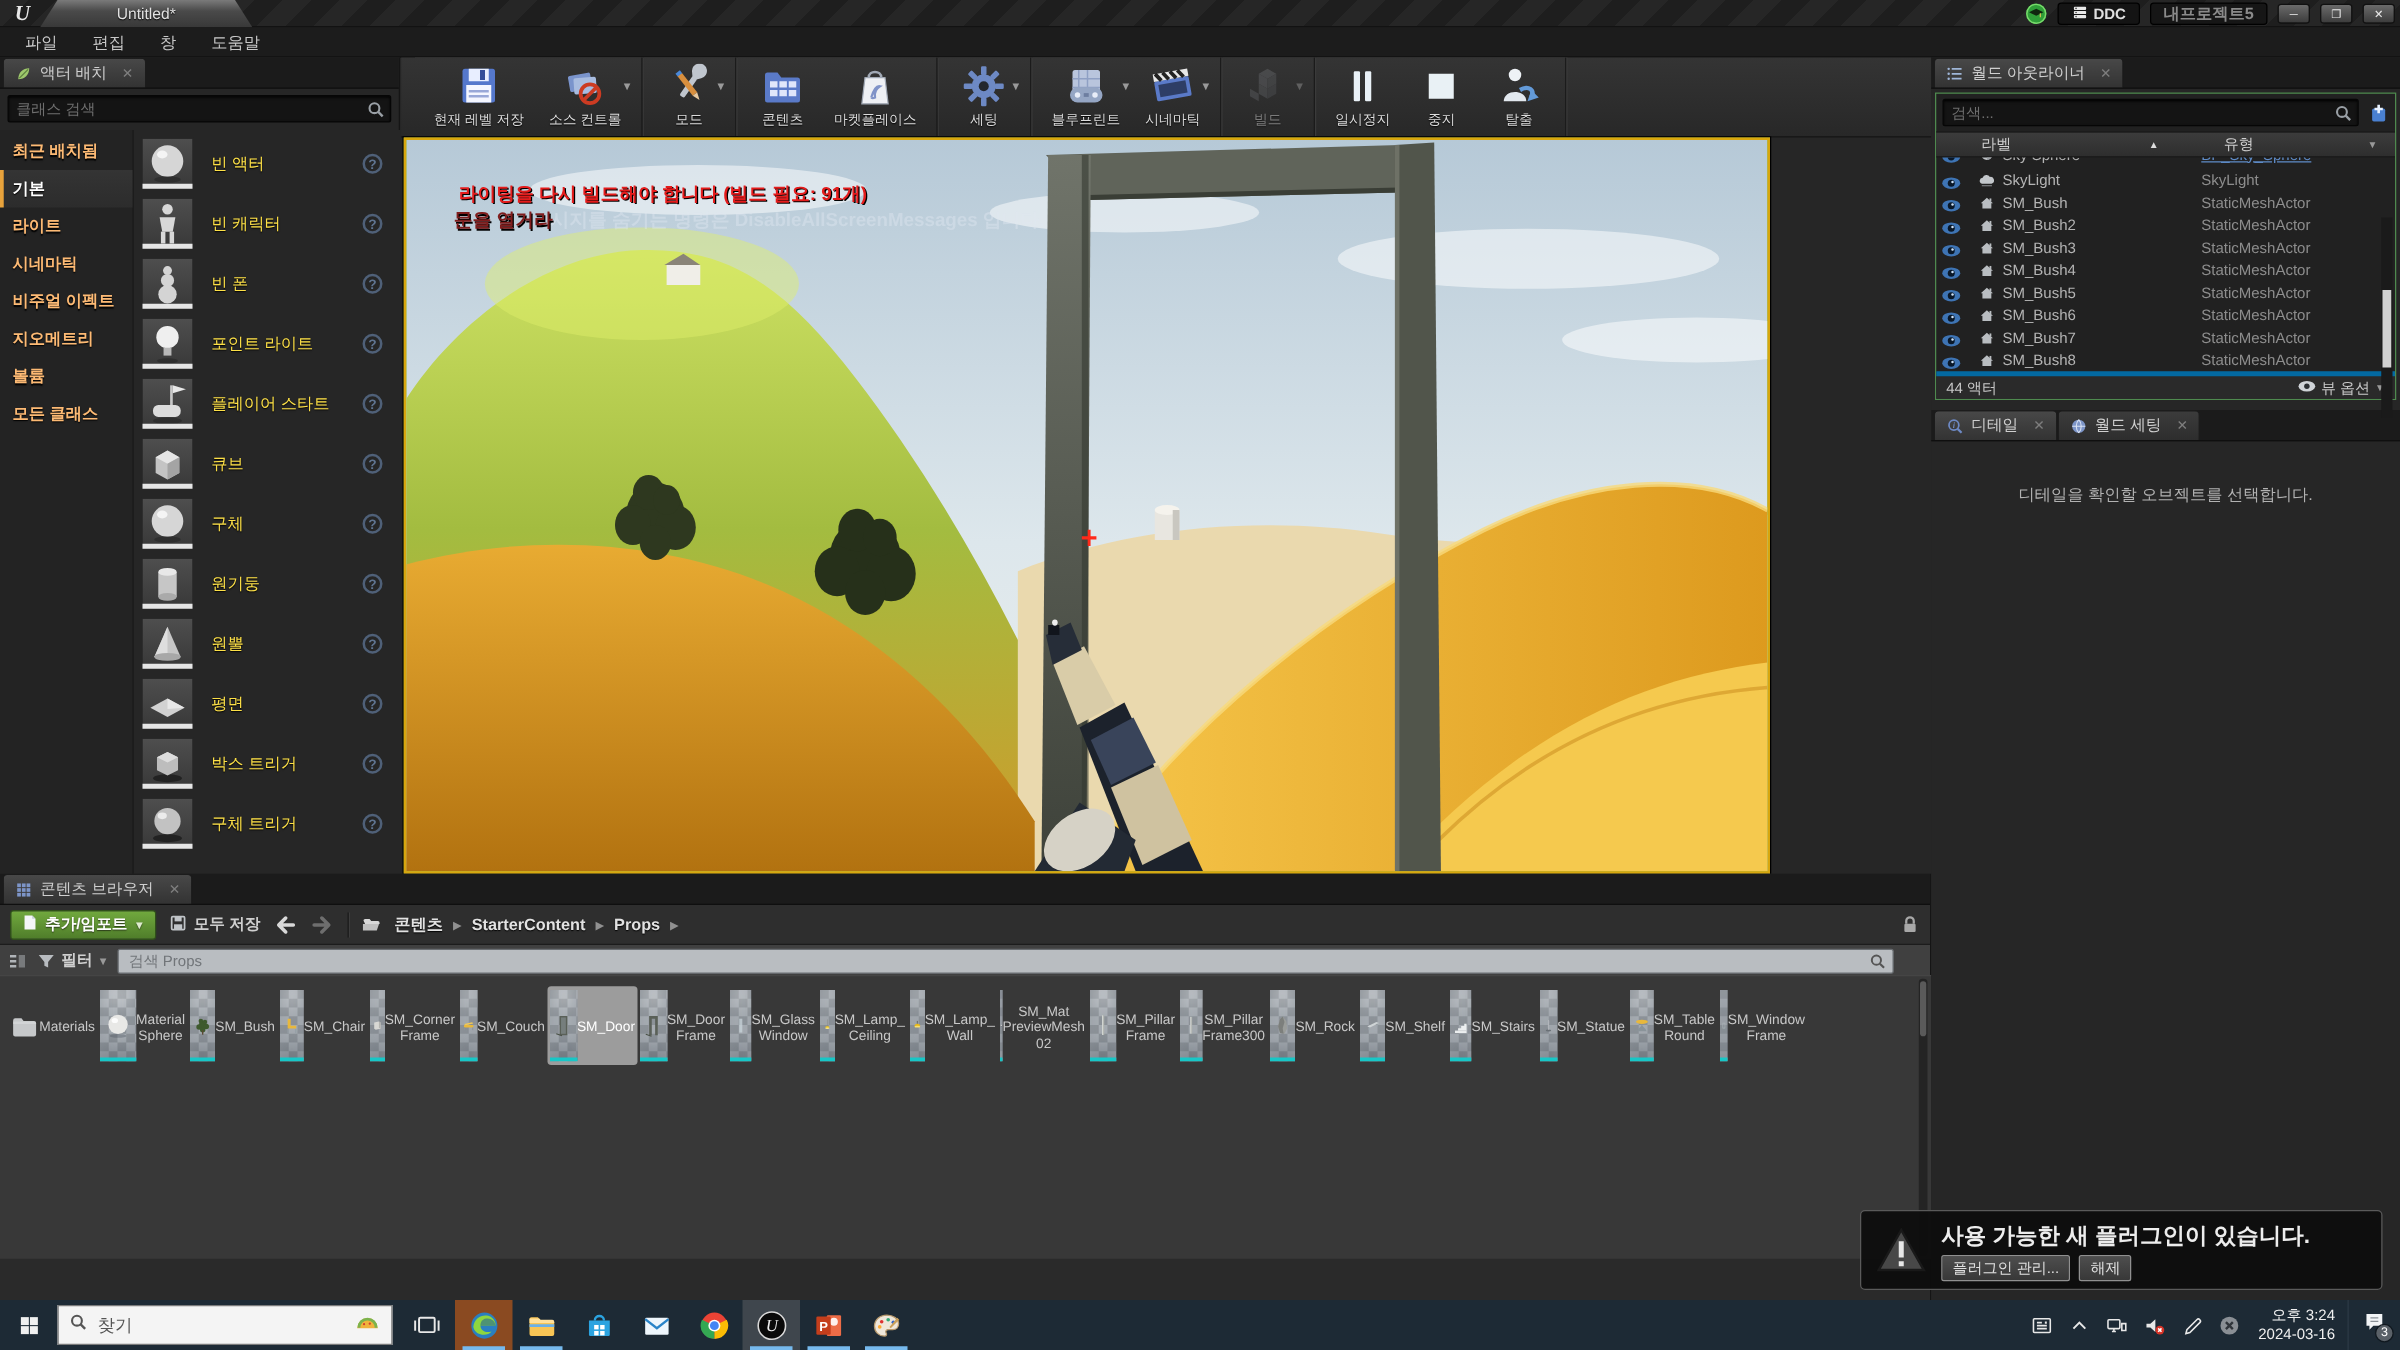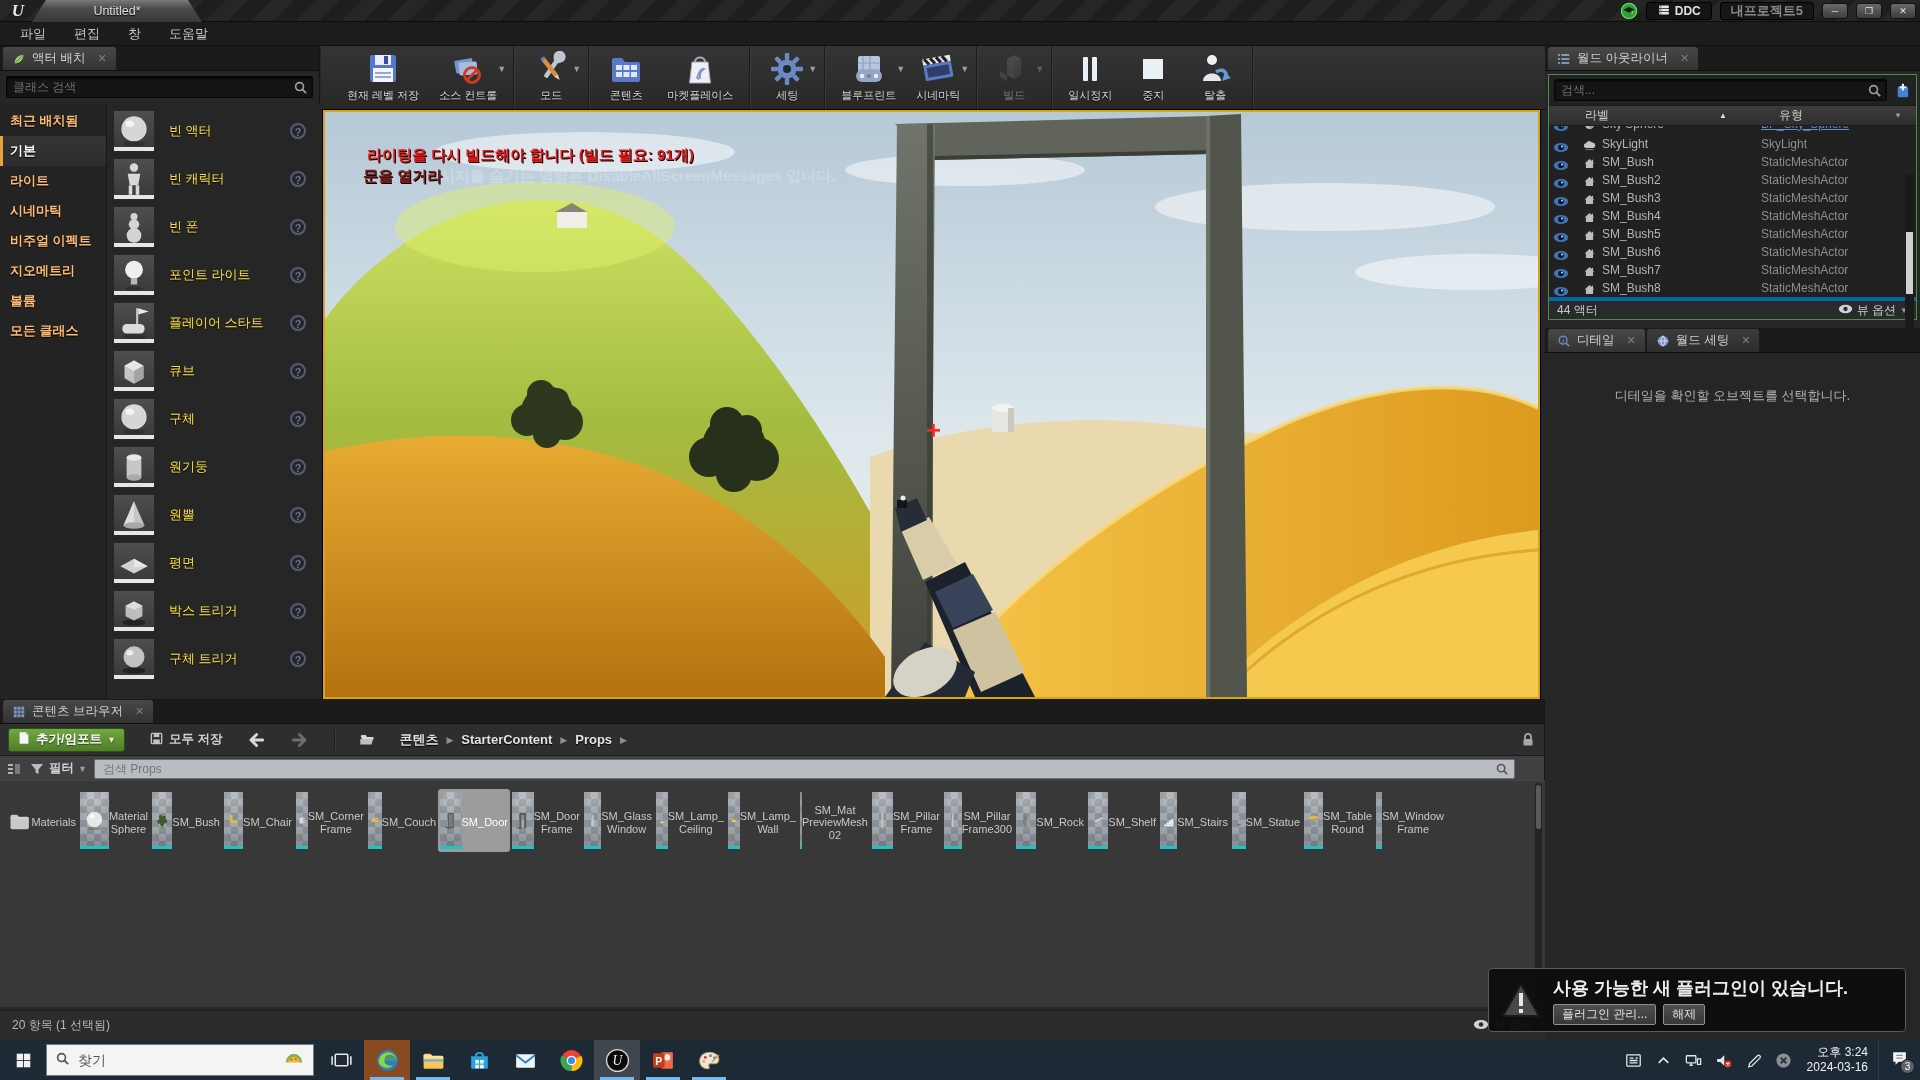--- a/index.html
+++ b/index.html
@@ -53,30 +53,30 @@
   #toolbar { position:absolute; left:321px; top:46px; width:1224px; height:64px; background:linear-gradient(#343434,#282828); border-bottom:1px solid #141414; display:flex; padding-left:10px; }
   .tb-group { display:flex; align-items:stretch; padding:0 6px; border-right:1px solid #1b1b1b; box-shadow:1px 0 0 #3a3a3a; }
   .tb-btn { position:relative; display:flex; flex-direction:column; align-items:center; justify-content:flex-start; padding:5px 10px 0 10px; min-width:62px; }
   .tb-btn .tb-ic { width:36px; height:36px; display:block; }
   .tb-btn .tb-ic svg { width:36px; height:36px; }
   .tb-btn .tb-dd { position:absolute; right:1px; top:18px; color:#9a9a9a; font-size:9px; }
   .tb-btn .tb-label { margin-top:1px; color:#dcdcdc; font-size:11px; text-shadow:0 1px 1px #000; white-space:nowrap; }
   .tb-btn.disabled { opacity:.45; }
 
   
-  #viewport { position:absolute; left:323px; top:110px; width:1217px; height:589px; border:2px solid #d8a60e; box-shadow:0 0 0 1px #000; background:#9db83c; overflow:hidden;text-align:center; }
+  #viewport { position:absolute; left:323px; top:110px; width:1093px; height:589px; border:2px solid #d8a60e; box-shadow:0 0 0 1px #000; background:#9db83c; overflow:hidden;text-align:center; }
   #scene { position:absolute; left:0; top:0; width:100%; height:100%; }
   .vp-warning { position:absolute; left:42px; top:34px; color:#e51c1c; font-weight:bold; font-size:15px; text-shadow:1px 1px 0 #000; z-index:3; }
   .vp-msgline { position:absolute; left:38px; top:55px; font-weight:bold; font-size:15px; z-index:3; white-space:nowrap; }
   .vp-msg { color:#7f1d1d; text-shadow:1px 1px 0 #000; }
   .vp-hint { color:rgba(225,232,240,.42); margin-left:-6px; }
 
   
   #content-browser { position:absolute; left:0; top:699px; width:1545px; height:341px; background:#2a2a2a; border-right:1px solid #151515; }
-  #cb-actions { height:32px; background:#2e2e2e; display:flex; align-items:center; gap:24px; padding:0 8px; border-bottom:1px solid #1c1c1c; }
+  #cb-actions { height:32px; background:#2e2e2e; display:flex; align-items:center; gap:10px; padding:0 8px; border-bottom:1px solid #1c1c1c; }
   #add-import { display:flex; align-items:center; gap:5px; height:24px; padding:0 8px; background:linear-gradient(#71a93e,#4f7d2a); border:1px solid #2f4f1a; border-radius:3px; color:#fff; font-size:12.5px; font-weight:bold; text-shadow:0 1px 1px #2a3a18; }
   #add-import svg { width:14px; height:14px; }
   #add-import .dd { font-size:9px; color:#dfeccf; }
   .cb-textbtn { display:flex; align-items:center; gap:5px; color:#cfcfcf; font-size:12.5px; font-weight:bold; }
   .cb-textbtn svg { width:15px; height:15px; }
   .navarrow { width:20px; height:20px; }
   .navarrow svg { width:20px; height:20px; }
   .vsep { width:1px; height:20px; background:#1a1a1a; box-shadow:1px 0 0 #3c3c3c; }
   #breadcrumbs { display:flex; align-items:center; gap:8px; }
   .bc-item { color:#e2e2e2; font-size:13px; font-weight:bold; text-shadow:0 1px 1px #000; }
@@ -896,30 +896,20 @@
               <path d="M18,8 h20 v40 h-20 z M23,13 v30 h10 v-30 z" fill="#aab2b6" fill-rule="evenodd"></path>
             </svg>
             <span class="bar"></span>
      </div>
      <div class="tlabel">SM_Window Frame</div>
    </div>
       </div>
     <div id="cb-scroll">
         <span class="thumbbar"></span>
       </div>
-    <div id="cb-footer">
-      <span>20 항목 (1 선택됨)</span>
-      <div id="cb-viewopts">
-        <span id="cb-eye"><svg viewBox="0 0 18 12">
-              <ellipse cx="9" cy="6" rx="8" ry="5" fill="#cfd3d7"></ellipse>
-              <circle cx="9" cy="6" r="2.6" fill="#2a2e32"></circle>
-            </svg></span>
-        <span>뷰 옵션</span>
-      </div>
-    </div>
   </div>
 
   <div id="right-panel">
     <div class="tabrow">
       <div class="tab">
         <span class="ticon" id="ol-tab-ic"><svg viewBox="0 0 16 16">
               <g stroke="#9fb6d8" stroke-width="1.6">
                 <path d="M5,3.5 h9 M5,8 h9 M5,12.5 h9"></path>
               </g>
               <g fill="#9fb6d8">

